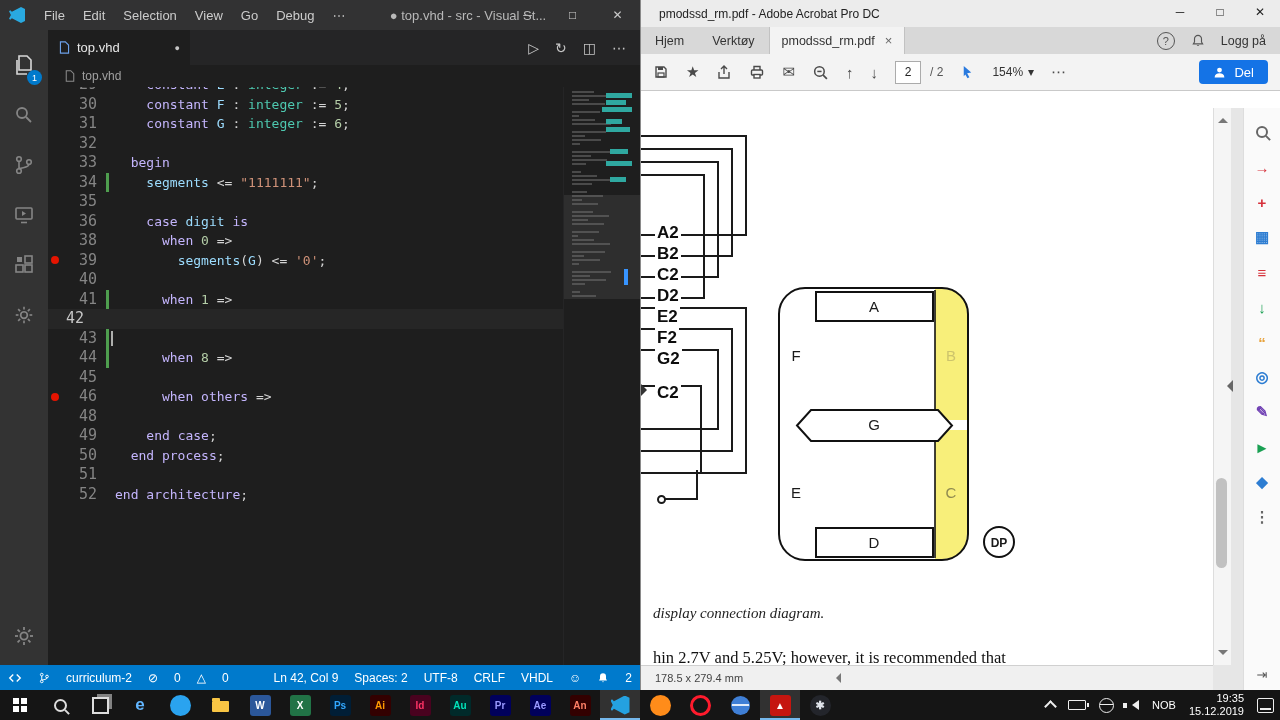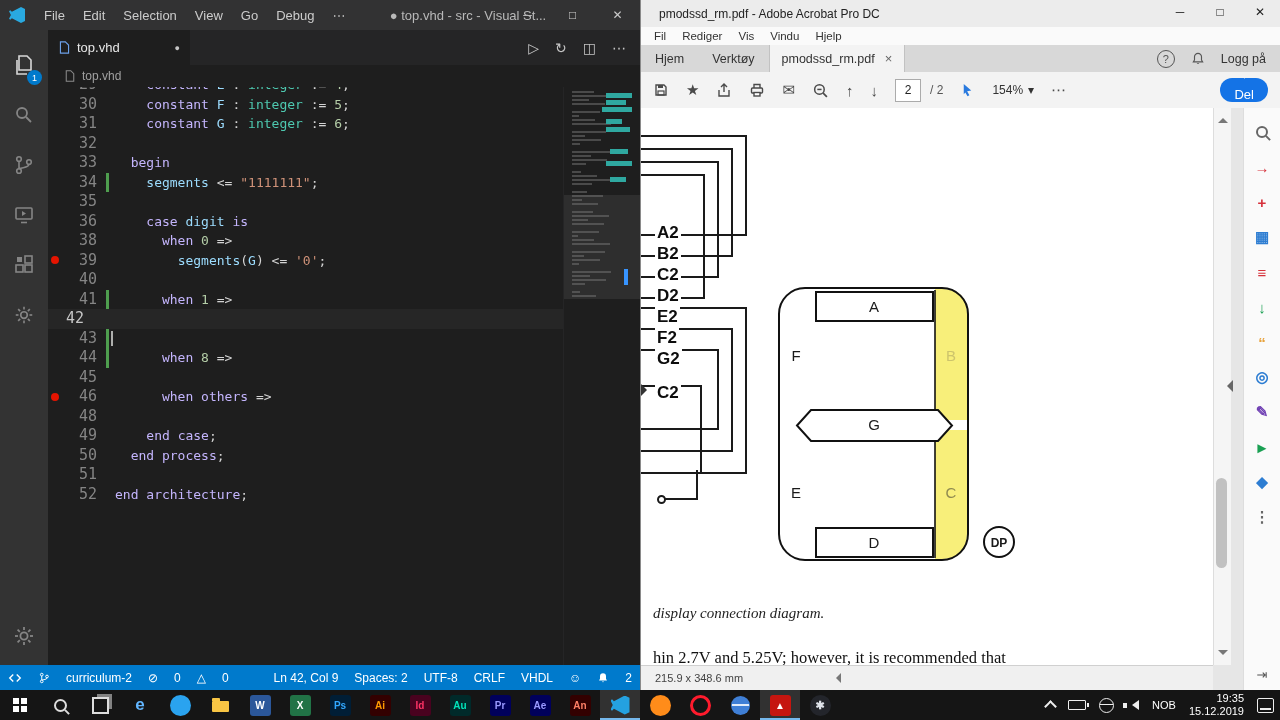--- a/index.html
+++ b/index.html
@@ -77,22 +77,22 @@
   .ac-doctab .x{color:#666;font-size:13px;}
   .ac-tabright{margin-left:auto;display:flex;align-items:center;gap:16px;padding-right:14px;}
   .helpq{width:16px;height:16px;border:1.4px solid #555;border-radius:50%;display:flex;
     align-items:center;justify-content:center;font-size:11px;color:#555;}
   .ac-toolbar{height:36px;background:#f3f3f3;border-bottom:1px solid #c9c9c9;display:flex;
     align-items:center;gap:17px;padding:0 12px;color:#4a4a4a;font-size:15px;}
   .pagebox{width:24px;height:21px;background:#fff;border:1px solid #ababab;font-size:12px;
     display:flex;align-items:center;justify-content:center;color:#222;}
   .pagetotal{font-size:12px;color:#555;margin-left:-8px;}
   .zoomlvl{font-size:12px;color:#333;display:flex;align-items:center;gap:5px;}
-  .del-btn{margin-left:auto;background:#1473e6;color:#fff;border-radius:12px;height:24px;
-    display:flex;align-items:center;gap:8px;padding:0 14px;font-size:13px;flex-direction:column;}
+  .del-btn{margin-left:auto;background:#1473e6;color:#fff;border-radius:4px;height:24px;
+    display:flex;align-items:center;gap:8px;padding:0 14px;font-size:13px;}
   .ac-body{position:absolute;top:108px;left:0;right:0;bottom:0;background:#e6e6e6;}
   .ac-doc{position:absolute;left:0;top:0;width:572px;bottom:25px;background:#fff;overflow:hidden;}
   .ac-statusstrip{position:absolute;left:0;bottom:0;width:572px;height:25px;background:#f0f0f0;
     border-top:1px solid #d0d0d0;display:flex;align-items:center;font-size:11px;color:#444;
     padding-left:14px;box-sizing:border-box;}
   .hsarrow{width:0;height:0;border:5px solid transparent;border-right-color:#777;margin-left:88px;}
   .ac-vscroll{position:absolute;left:572px;top:0;bottom:25px;width:17px;background:#f5f5f5;
     border-left:1px solid #ddd;}
   .vs-up{position:absolute;top:5px;left:4px;width:0;height:0;border:5px solid transparent;border-bottom-color:#777;}
   .vs-dn{position:absolute;bottom:5px;left:4px;width:0;height:0;border:5px solid transparent;border-top-color:#777;}
@@ -414,27 +414,20 @@
 
   <div id="acrobat">
     <div class="ac-titlebar">
       <span>pmodssd_rm.pdf - Adobe Acrobat Pro DC</span>
       <span class="winctl">
         <span>─</span>
         <span>□</span>
         <span>✕</span>
       </span>
     </div>
-    <div class="ac-menubar">
-      <span class="ac-menu">Fil</span>
-      <span class="ac-menu">Rediger</span>
-      <span class="ac-menu">Vis</span>
-      <span class="ac-menu">Vindu</span>
-      <span class="ac-menu">Hjelp</span>
-    </div>
     <div class="ac-tabbar">
       <span class="ac-tab">Hjem</span>
       <span class="ac-tab">Verktøy</span>
       <span class="ac-doctab">
         <span>pmodssd_rm.pdf</span>
         <span class="x">×</span>
       </span>
       <span class="ac-tabright">
         <span class="helpq">?</span>
         <svg width="14" height="14" viewBox="0 0 16 16">
@@ -531,21 +524,21 @@
           <text x="103" y="268" font-size="15" text-anchor="middle" fill="#1a1a1a">D</text>
           <circle cx="228" cy="262" r="15" fill="#fff" stroke="#111" stroke-width="2"></circle>
           <text x="228" y="267" font-size="12" font-weight="bold" text-anchor="middle" fill="#1a1a1a">DP</text>
         </svg>
 
         <div class="caption-italic">display connection diagram.</div>
         <div class="body-text">hin 2.7V and 5.25V; however, it is recommended that</div>
       </div>
 
       <div class="ac-statusstrip">
-        <span>215.9 x 348.6 mm</span>
+        <span>178.5 x 279.4 mm</span>
         <span class="hsarrow"></span>
       </div>
 
       <div class="ac-vscroll">
         <span class="vs-up"></span>
         <span class="vs-thumb"></span>
         <span class="vs-dn"></span>
       </div>
 
       <div class="ac-collapse"></div>

